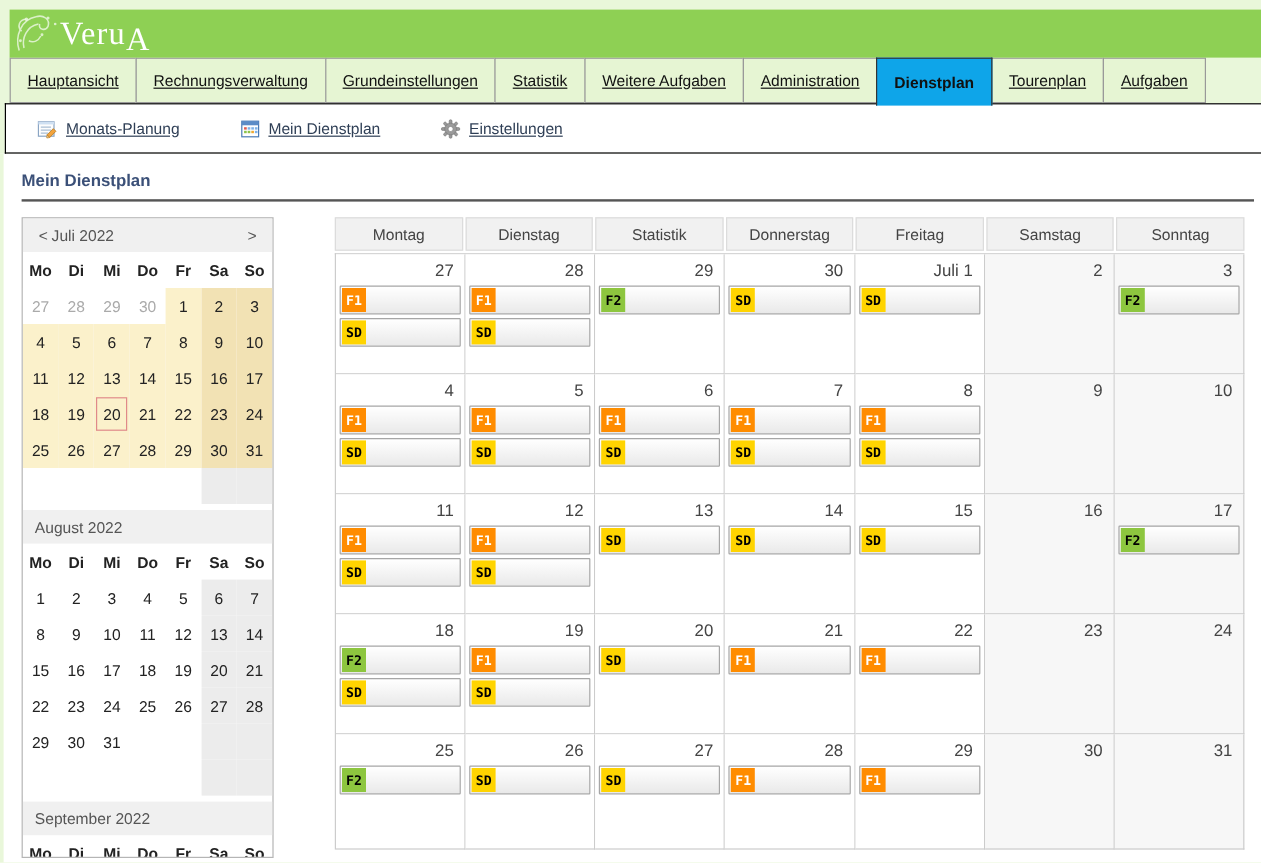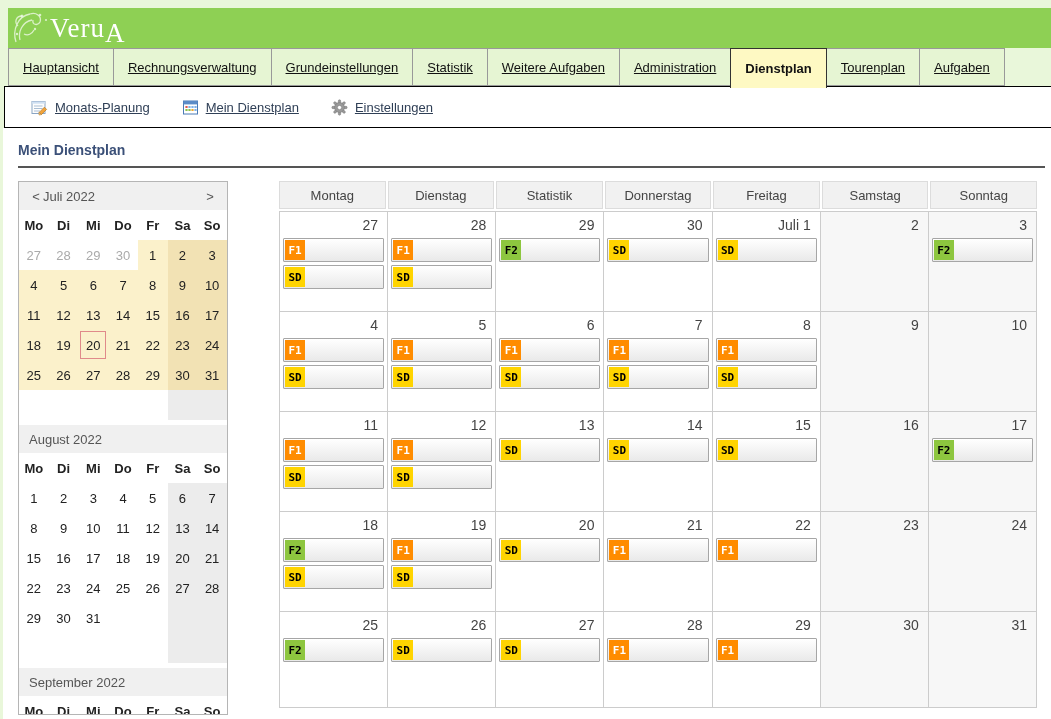--- a/index.html
+++ b/index.html
@@ -11,25 +11,25 @@
   .header-bar { margin:8px 0 0 8px; height:40px; background:#8ed054; position:relative; display:flex; align-items:center; overflow:hidden; }
   .logo-swirl { position:absolute; left:2px; top:0; opacity:.85; }
   .logo { margin-left:42px; color:#fff; font-family:"Liberation Serif", serif; font-size:27px; letter-spacing:1px; line-height:52px; }
   .logo .logo-a { display:inline-block; transform:translateY(5px); }
 
   
   .tabs-row { padding-left:8px; height:38px; display:flex; align-items:stretch; }
   .tab { background:#e6f5d3; border:1px solid #999; margin-left:-1px; padding:0 14px; display:flex; align-items:center; cursor:pointer; }
   .tab:first-child { margin-left:0; }
   .tab .tab-label { font-size:13px; color:#111; text-decoration:underline; }
-  .tab.active { background:#fef9c3; border-color:#333; border-bottom:none; position:relative; z-index:5; margin-bottom:-2px; }
+  .tab.active { background:#0ea5e9; border-color:#333; border-bottom:none; position:relative; z-index:5; margin-bottom:-2px; }
   .tab.active .tab-label { font-weight:bold; text-decoration:none; }
 
   
-  .toolbar { margin-left:4px; background:#fff; border:1px solid #000; border-right:none; height:42px; display:flex; padding-left:26px; gap:32px; position:relative; z-index:1; }
+  .toolbar { margin-left:4px; background:#fff; border:1px solid #000; border-right:none; height:42px; display:flex; padding-left:26px; gap:50px; position:relative; z-index:1; }
   .tool-item { display:flex; align-items:center; gap:7px; cursor:pointer; }
   .tool-item .tool-label { font-size:13px; color:#2f3f56; text-decoration:underline; }
   .tool-icon { width:17px; height:17px; display:inline-flex; }
 
   
   .content { background:#fff; border-left:3px solid #e9f7da; height:591px; overflow:hidden; }
   .page-title { margin:14px 0 8px 15px; font-size:14px; font-weight:bold; color:#3b5078; }
   .title-rule { margin:0 6px 0 15px; border-top:2px solid #555; }
   .layout { display:flex; margin:13px 14px 0 15px; gap:11px; align-items:flex-start; }
 

